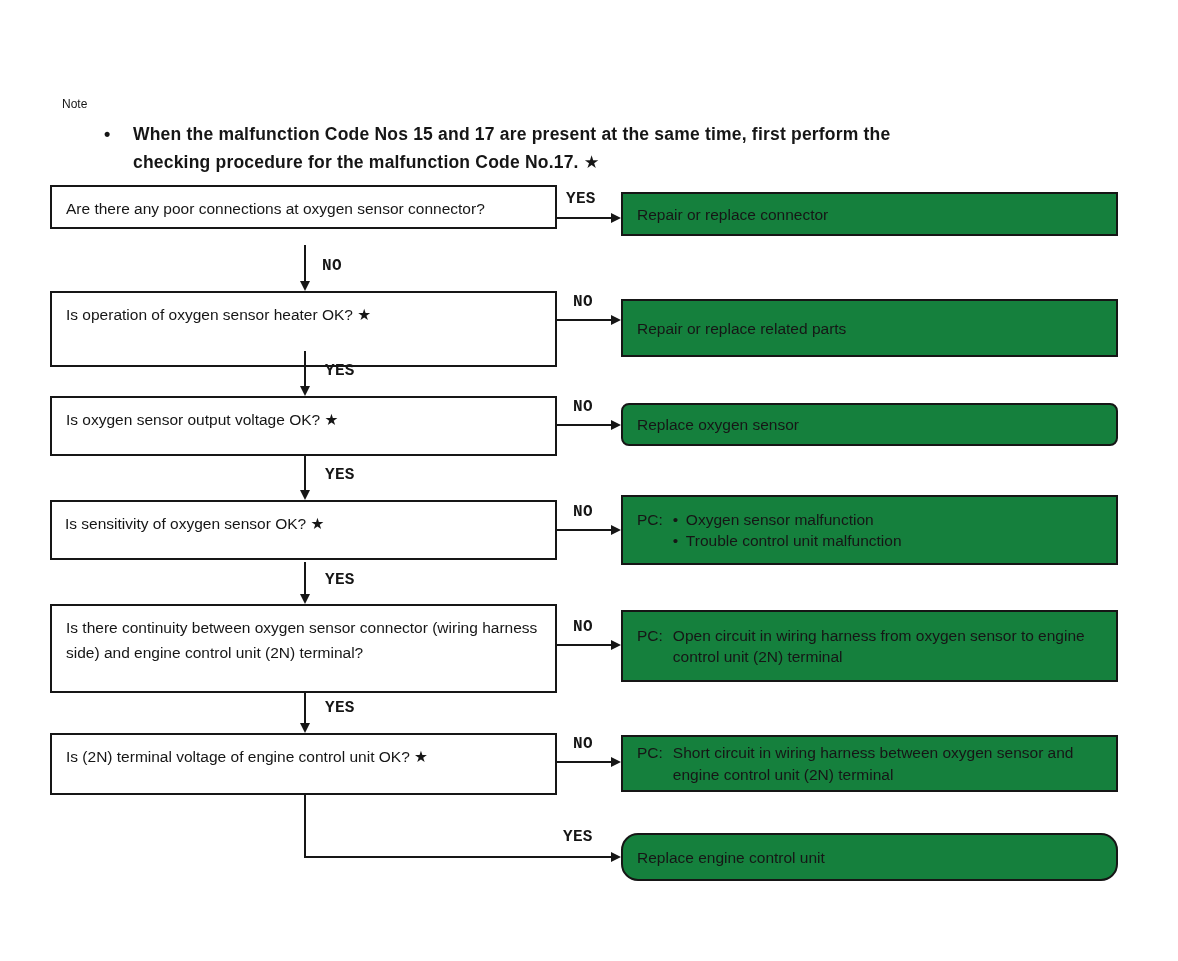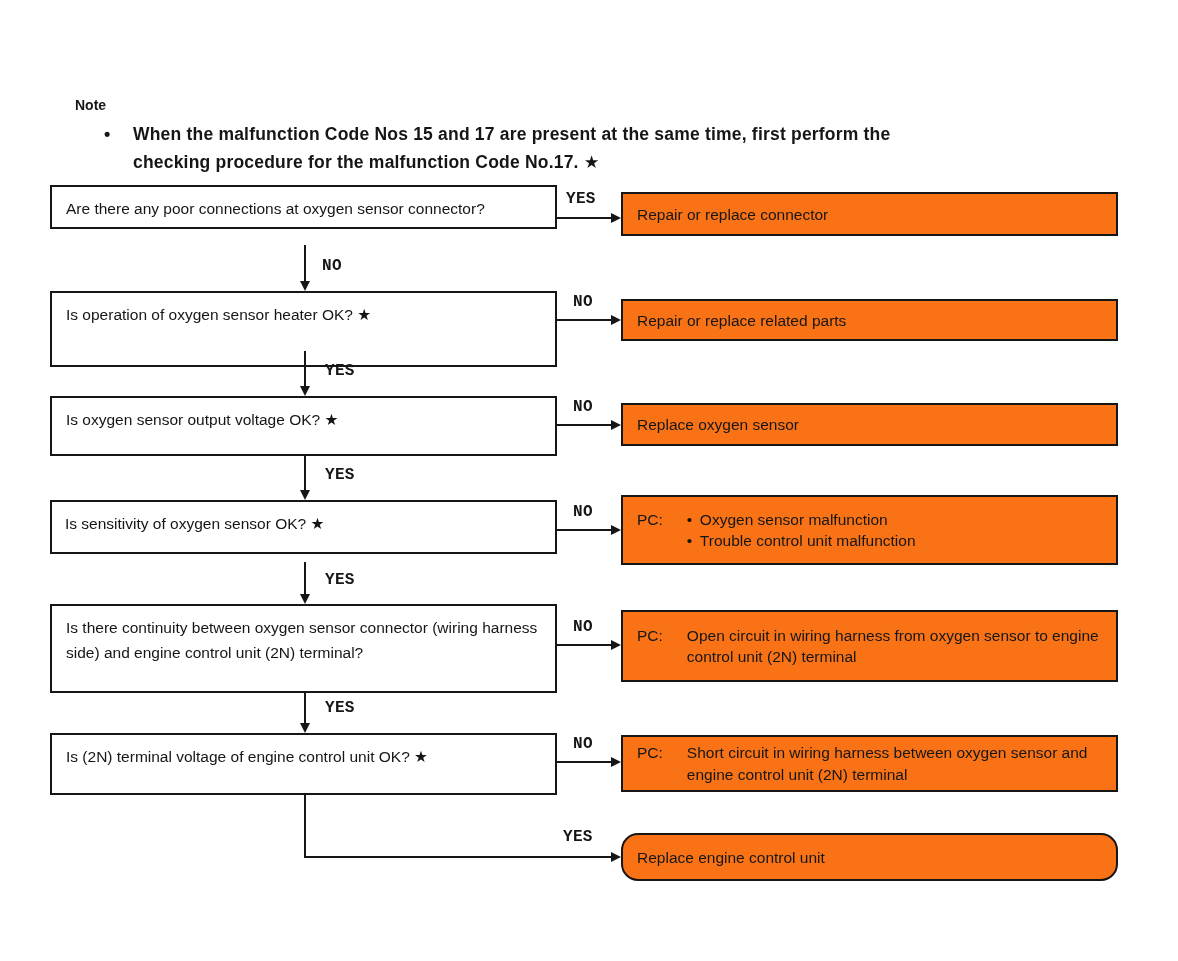--- a/index.html
+++ b/index.html
@@ -5,36 +5,36 @@
   html,body { margin:0; padding:0; background:#ffffff; }
   .page {
     position:relative; width:1178px; height:961px; background:#ffffff;
     font-family:"Liberation Sans","DejaVu Sans",sans-serif; color:#161616;
     overflow:hidden;
   }
   .title {
     position:absolute; left:0; top:70px; width:1178px; text-align:center;
     font-size:21px; font-weight:bold; letter-spacing:0.2px;
   }
-  .note-label { position:absolute; left:75px; top:97px; font-size:14px; font-weight:bold; }
+  .note-label { position:absolute; left:62px; top:97px; font-size:12px; font-weight:normal; }
   .note-row { position:absolute; left:104px; top:120px; width:1040px; display:flex; }
   .note-bullet { font-size:18px; font-weight:bold; width:29px; line-height:28px; }
   .note-text { font-size:17.5px; font-weight:bold; line-height:28px; letter-spacing:0.2px; }
   .qbox {
     position:absolute; left:50px; width:507px; box-sizing:border-box;
     border:2px solid #161616; background:#fff; padding:9px 14px;
     font-size:15.5px; line-height:25px;
   }
   .rbox {
     position:absolute; left:621px; width:497px; box-sizing:border-box;
-    border:2px solid #161616; background:#f97316; display:flex; align-items:center;
+    border:2px solid #161616; background:#15803d; display:flex; align-items:center;
     padding:0 14px; font-size:15.5px; line-height:21px;
   }
   .pc-row { display:flex; align-items:flex-start; line-height:21.5px; }
-  .pc { margin-right:24px; white-space:nowrap; }
+  .pc { margin-right:10px; white-space:nowrap; }
   .pc-text { width:432px; }
   .bullets { display:flex; flex-direction:column; }
   .b-item { display:flex; }
   .b-dot { width:13px; }
   .lbl { position:absolute; font-size:16px; font-weight:bold; letter-spacing:0.3px;font-family:Liberation Mono, monospace; }
   .hl { position:absolute; height:2px; background:#161616; }
   .vl { position:absolute; width:2px; background:#161616; }
   .ar { position:absolute; width:0; height:0;
         border-top:5px solid transparent; border-bottom:5px solid transparent;
         border-left:10px solid #161616; }
@@ -58,37 +58,37 @@
 
   <div class="qbox" style="top:185px;height:44px;">
     <span>Are there any poor connections at oxygen sensor connector?</span>
   </div>
   <div class="qbox" style="top:291px;height:76px;">
     <span>Is operation of oxygen sensor heater OK? ★</span>
   </div>
   <div class="qbox" style="top:396px;height:60px;">
     <span>Is oxygen sensor output voltage OK? ★</span>
   </div>
-  <div class="qbox" style="top:500px;height:54px;padding-left:13px;">
+  <div class="qbox" style="top:500px;height:60px;padding-left:13px;">
     <span>Is sensitivity of oxygen sensor OK? ★</span>
   </div>
   <div class="qbox" style="top:604px;height:89px;">
     <span>Is there continuity between oxygen sensor connector (wiring harness side) and engine control unit (2N) terminal?</span>
   </div>
   <div class="qbox" style="top:733px;height:62px;">
     <span>Is (2N) terminal voltage of engine control unit OK? ★</span>
   </div>
 
   <div class="rbox" style="top:192px;height:44px;">
     <span>Repair or replace connector</span>
   </div>
-  <div class="rbox" style="top:299px;height:42px;">
+  <div class="rbox" style="top:299px;height:58px;">
     <span>Repair or replace related parts</span>
   </div>
-  <div class="rbox" style="top:403px;height:43px;">
+  <div class="rbox" style="top:403px;height:43px;border-radius:8px;">
     <span>Replace oxygen sensor</span>
   </div>
   <div class="rbox" style="top:495px;height:70px;">
     <div class="pc-row">
       <span class="pc">PC:</span>
       <div class="bullets">
         <div class="b-item">
           <span class="b-dot">•</span>
           <span>Oxygen sensor malfunction</span>
         </div>

